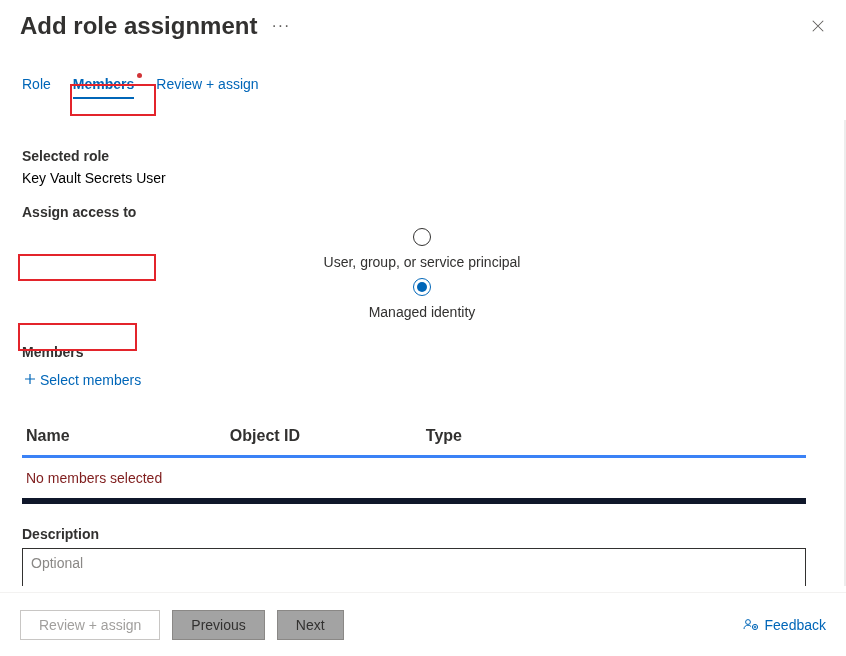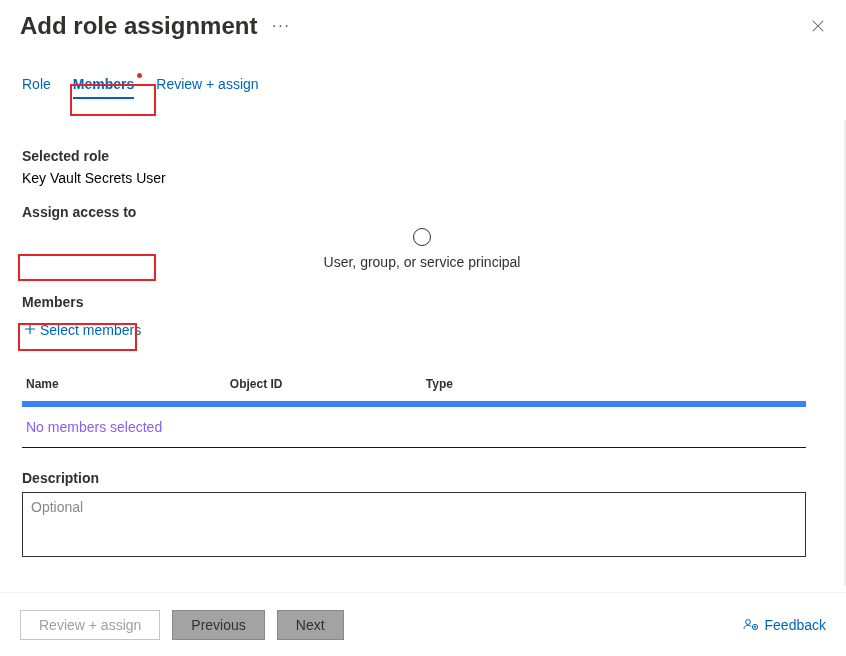--- a/index.html
+++ b/index.html
@@ -155,27 +155,27 @@
   
   .table {
     width: 98%;
     border-collapse: collapse;
     margin-top: 4px;
   }
   .table th {
     text-align: left;
     font-weight: 600;
     padding: 10px 4px;
-    border-bottom: 6px solid #3b82f6;
-    font-size: 12px;
+    border-bottom: 3px solid #3b82f6;
+    font-size: 16px;
   }
   .table td.empty-row {
     padding: 12px 4px;
-    color: #8b5cf6;
-    border-bottom: 1px solid #0f172a;
+    color: #7f1d1d;
+    border-bottom: 6px solid #0f172a;
   }
 
   .desc-section { margin-top: 22px; }
   .desc-box {
     width: 98%;
     height: 65px;
     border: 1px solid #323130;
     padding: 6px 8px;
     font-family: inherit;
     font-size: 14px;
@@ -258,20 +258,26 @@
   <div class="content">
 
     <div class="section-label">Selected role</div>
     <div class="section-value">Key Vault Secrets User</div>
 
     <div class="section-label">Assign access to</div>
 
     <div class="radio-row">
       <span class="radio-outer"></span>
       <span>User, group, or service principal</span>
+    </div>
+    <div class="radio-row selected">
+      <span class="radio-outer">
+          <span class="radio-inner"></span>
+        </span>
+      <span>Managed identity</span>
     </div>
 
     <div style="height:16px"></div>
     <div class="section-label">Members</div>
 
     <div class="select-members">
       <span class="plus-icon">
         <svg viewBox="0 0 12 12">
             <path d="M6 1 L6 11 M1 6 L11 6" stroke="#0066b8" stroke-width="1.2"></path>
           </svg>

